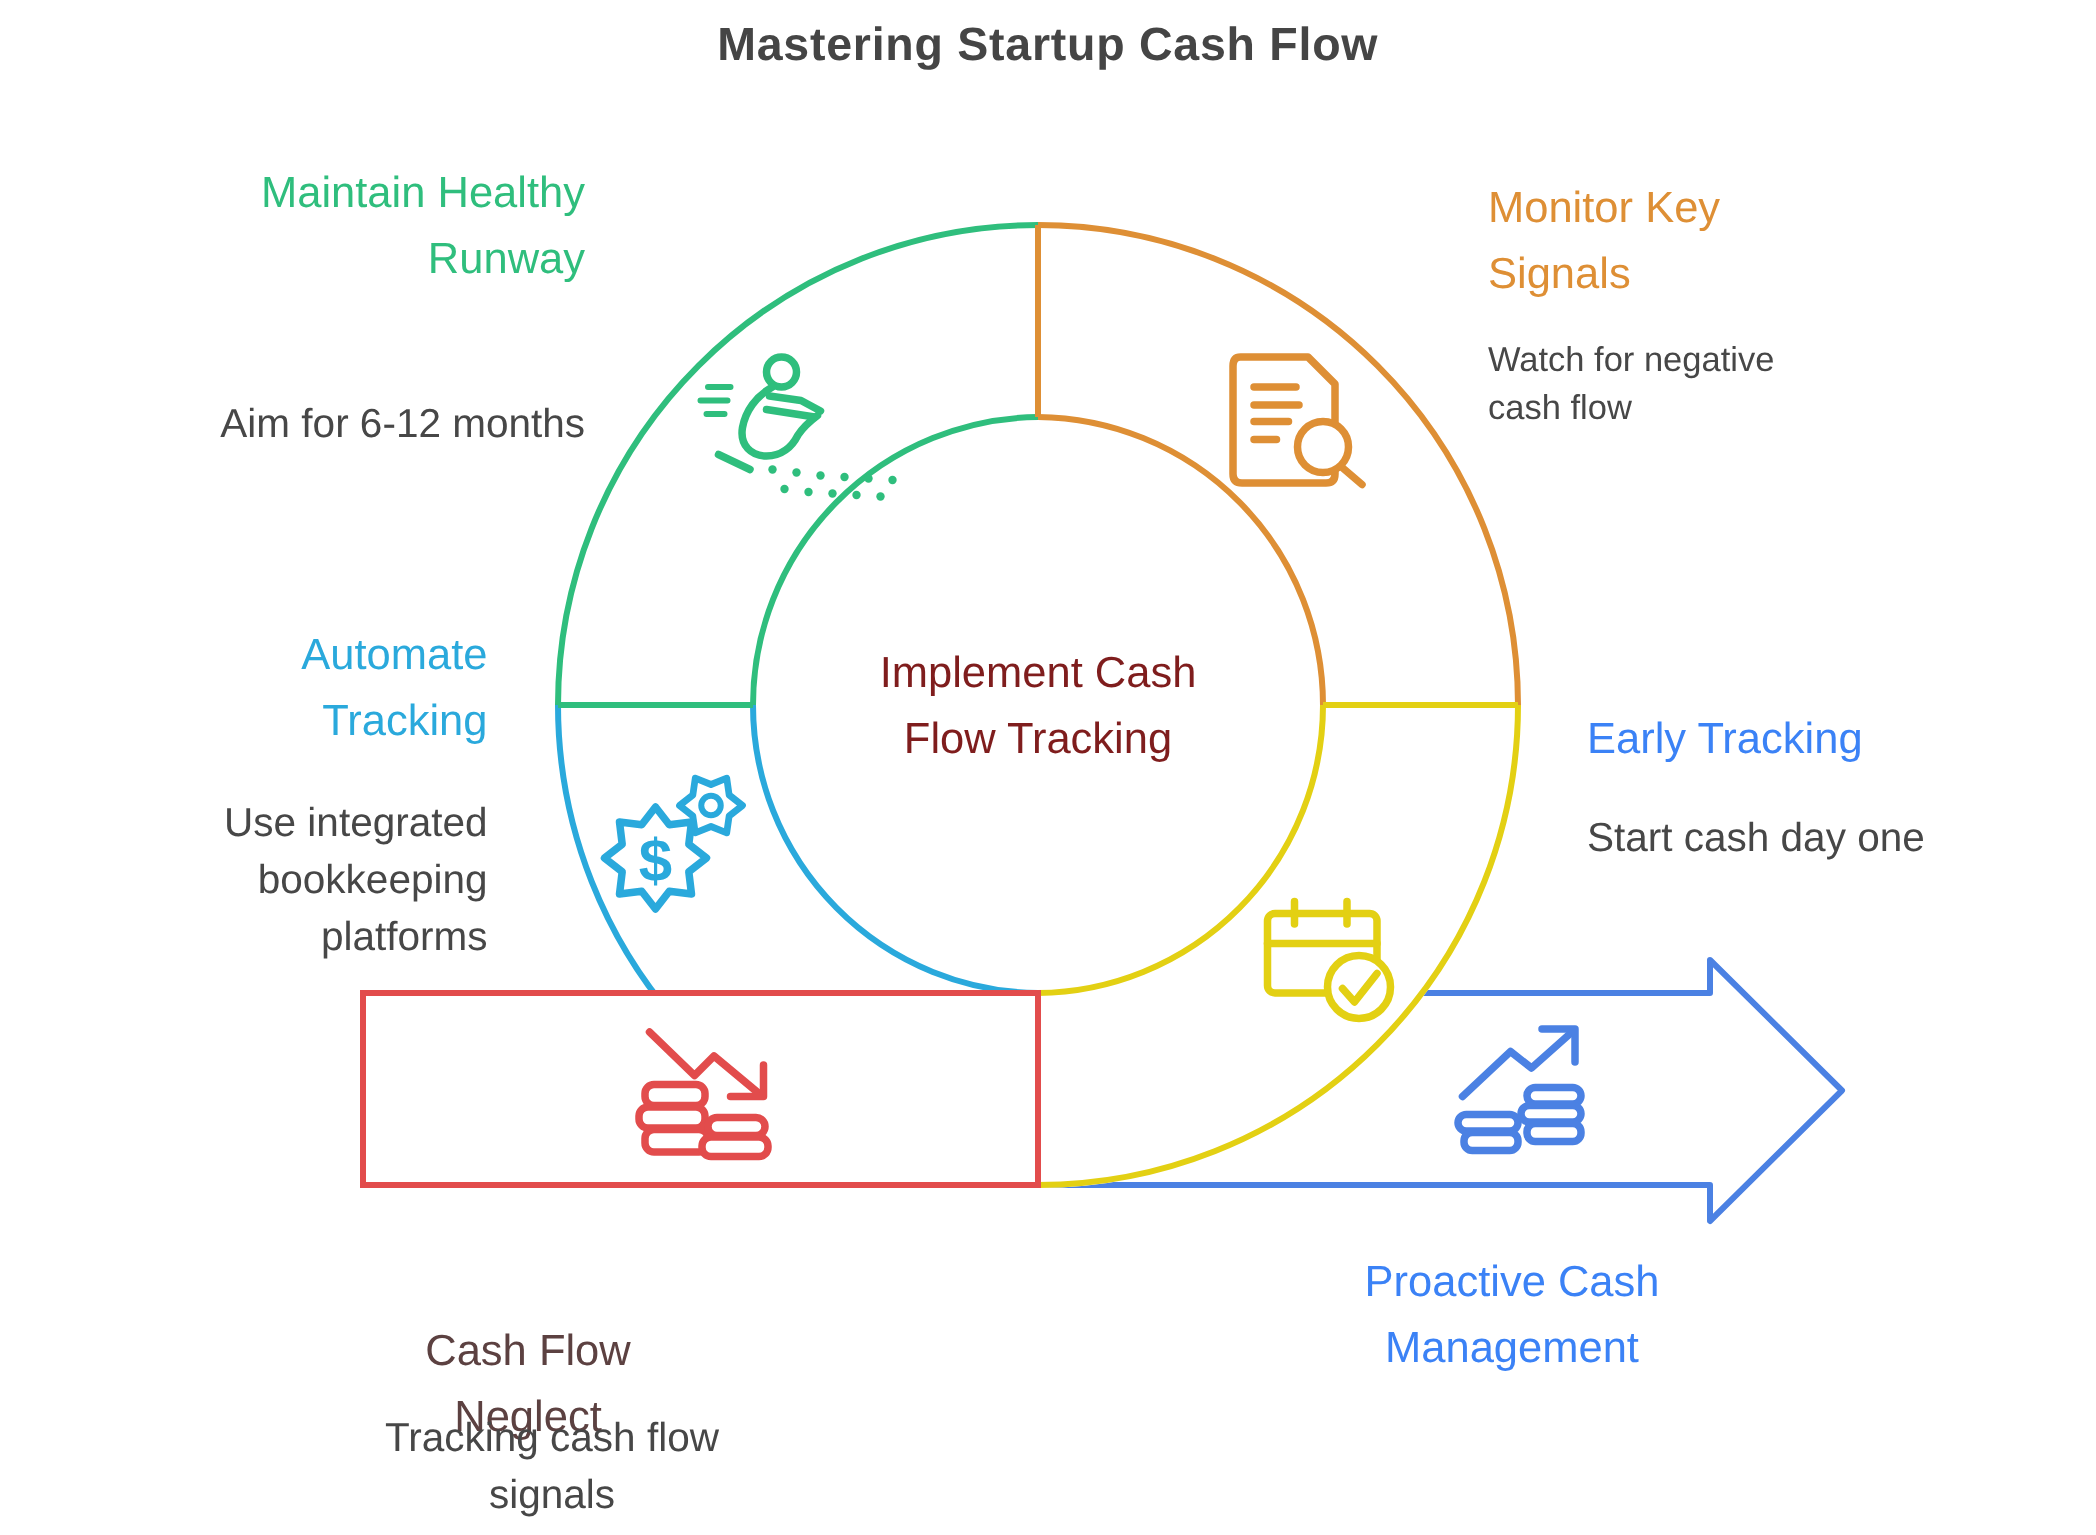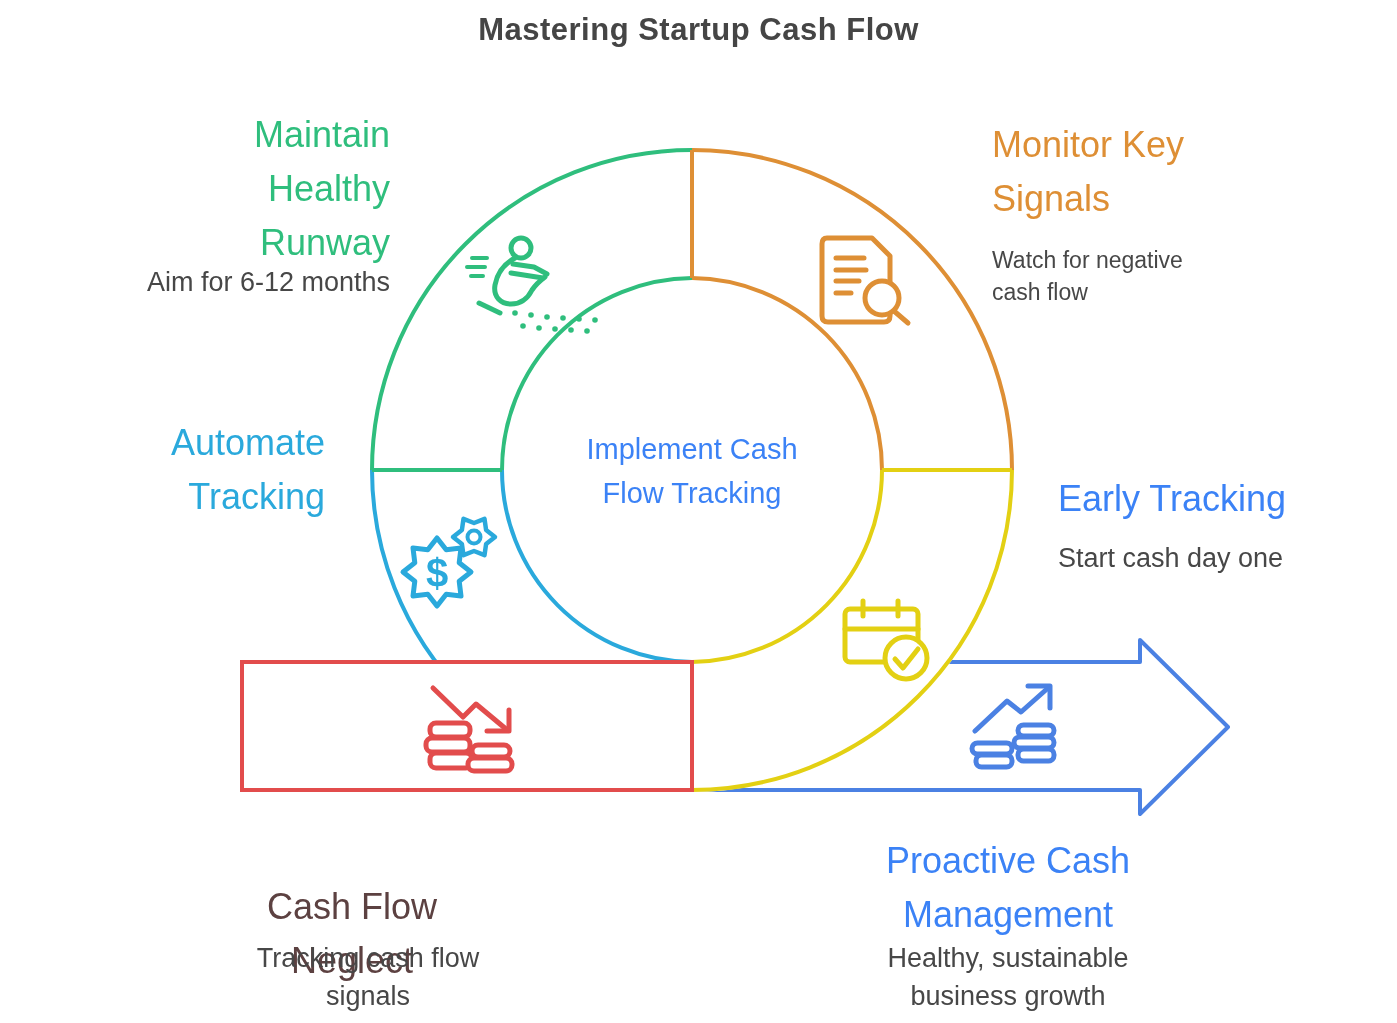--- a/index.html
+++ b/index.html
@@ -10,28 +10,28 @@
     font-family:"Liberation Sans","DejaVu Sans",sans-serif;
     overflow:hidden;
   }
   .stage svg{position:absolute;left:0;top:0;}
   .page-title{
     position:absolute;top:12px;left:0;width:100%;
     text-align:center;font-size:31px;font-weight:bold;
     color:#454545;margin:0;letter-spacing:0.5px;
   }
   .label{position:absolute;}
-  .label .heading{font-size:36px;line-height:1.5;font-weight:400;}
+  .label .heading{font-size:29px;line-height:1.5;font-weight:400;}
   .label .desc{font-size:23px;line-height:1.4;color:#474747;margin-top:20px;}
   .align-right{text-align:right;}
   .align-left{text-align:left;}
   .align-center{text-align:center;}
   .center-label{
     position:absolute;left:572px;top:428px;width:240px;
-    text-align:center;font-size:29px;line-height:1.5;color:#3b82f6;
+    text-align:center;font-size:29px;line-height:1.5;color:#7f1d1d;
   }
   
   .pos-maintain{left:170px;top:108px;width:220px;}
   .pos-aim{left:140px;top:264px;width:250px;}
   .pos-monitor{left:992px;top:118px;width:230px;}
   .pos-monitor .desc{margin-top:18px;}
   .pos-automate{left:145px;top:416px;width:180px;}
   .pos-use{left:125px;top:530px;width:200px;position:absolute;}
   .pos-early{left:1058px;top:472px;width:290px;}
   .pos-start{left:1058px;top:540px;width:290px;}
@@ -147,29 +147,29 @@
   <div class="desc-block pos-aim align-right">Aim for 6-12 months</div>
 
   <div class="label pos-automate align-right">
     <div class="heading" style="color: rgb(42, 169, 220);">Automate Tracking</div>
   </div>
 
   <div class="label pos-monitor align-left">
     <div class="heading" style="color: rgb(222, 143, 53);">Monitor Key Signals</div>
     <div class="desc">Watch for negative cash flow</div>
   </div>
+  <div class="desc-block pos-use align-right">Use integrated bookkeeping platforms</div>
 
   <div class="label pos-early align-left">
     <div class="heading" style="color: #3b82f6;">Early Tracking</div>
   </div>
   <div class="desc-block pos-start align-left">Start cash day one</div>
 
   <div class="label pos-neglect align-center">
     <div class="heading" style="color: rgb(92, 65, 65);">Cash Flow Neglect</div>
   </div>
   <div class="desc-block pos-ignoring align-center">Tracking cash flow signals</div>
 
   <div class="label pos-proactive align-center">
     <div class="heading" style="color: #3b82f6;">Proactive Cash Management</div>
   </div>
-  <div class="desc-block pos-healthy align-center">Healthy, sustainable business growth</div>
 
 </div>
 
 </body></html>

